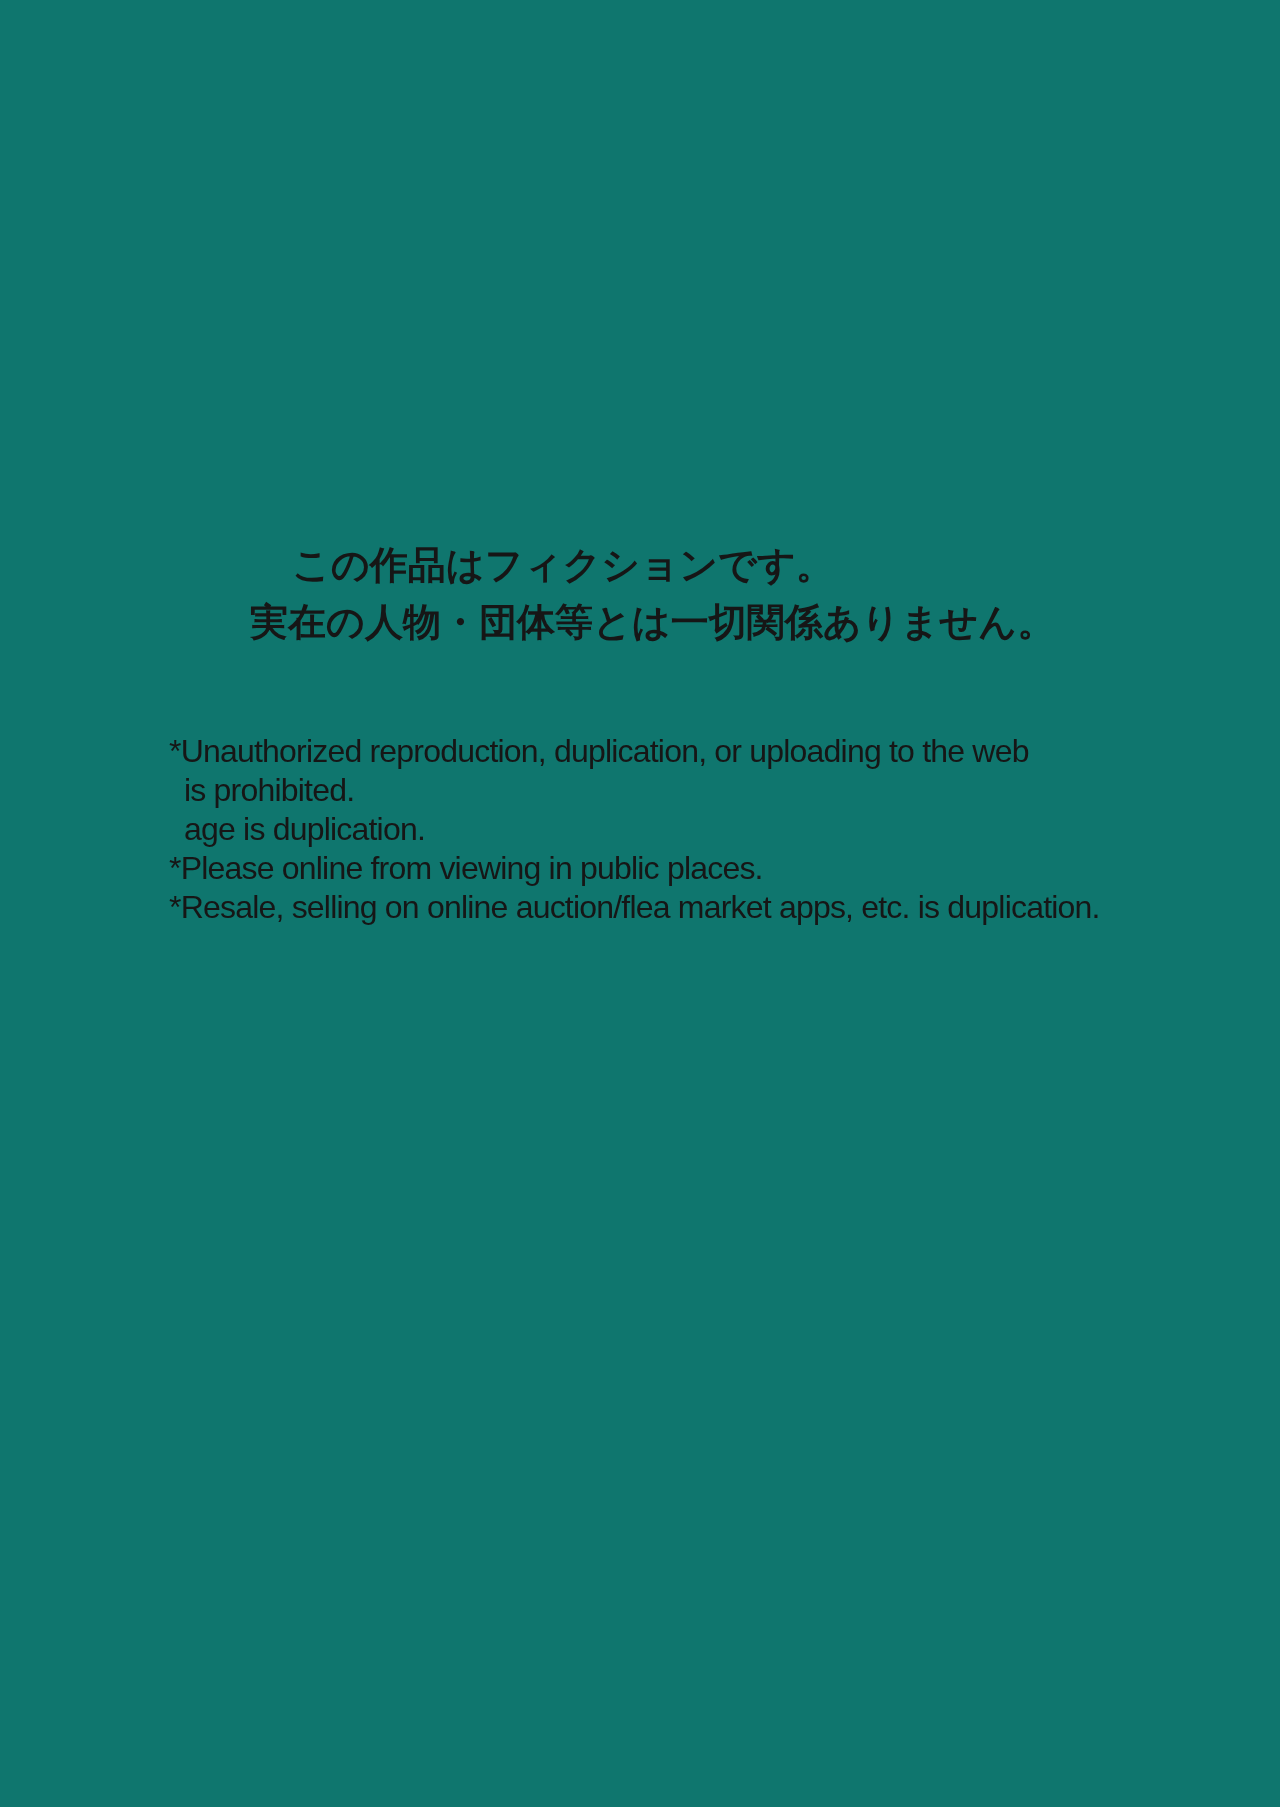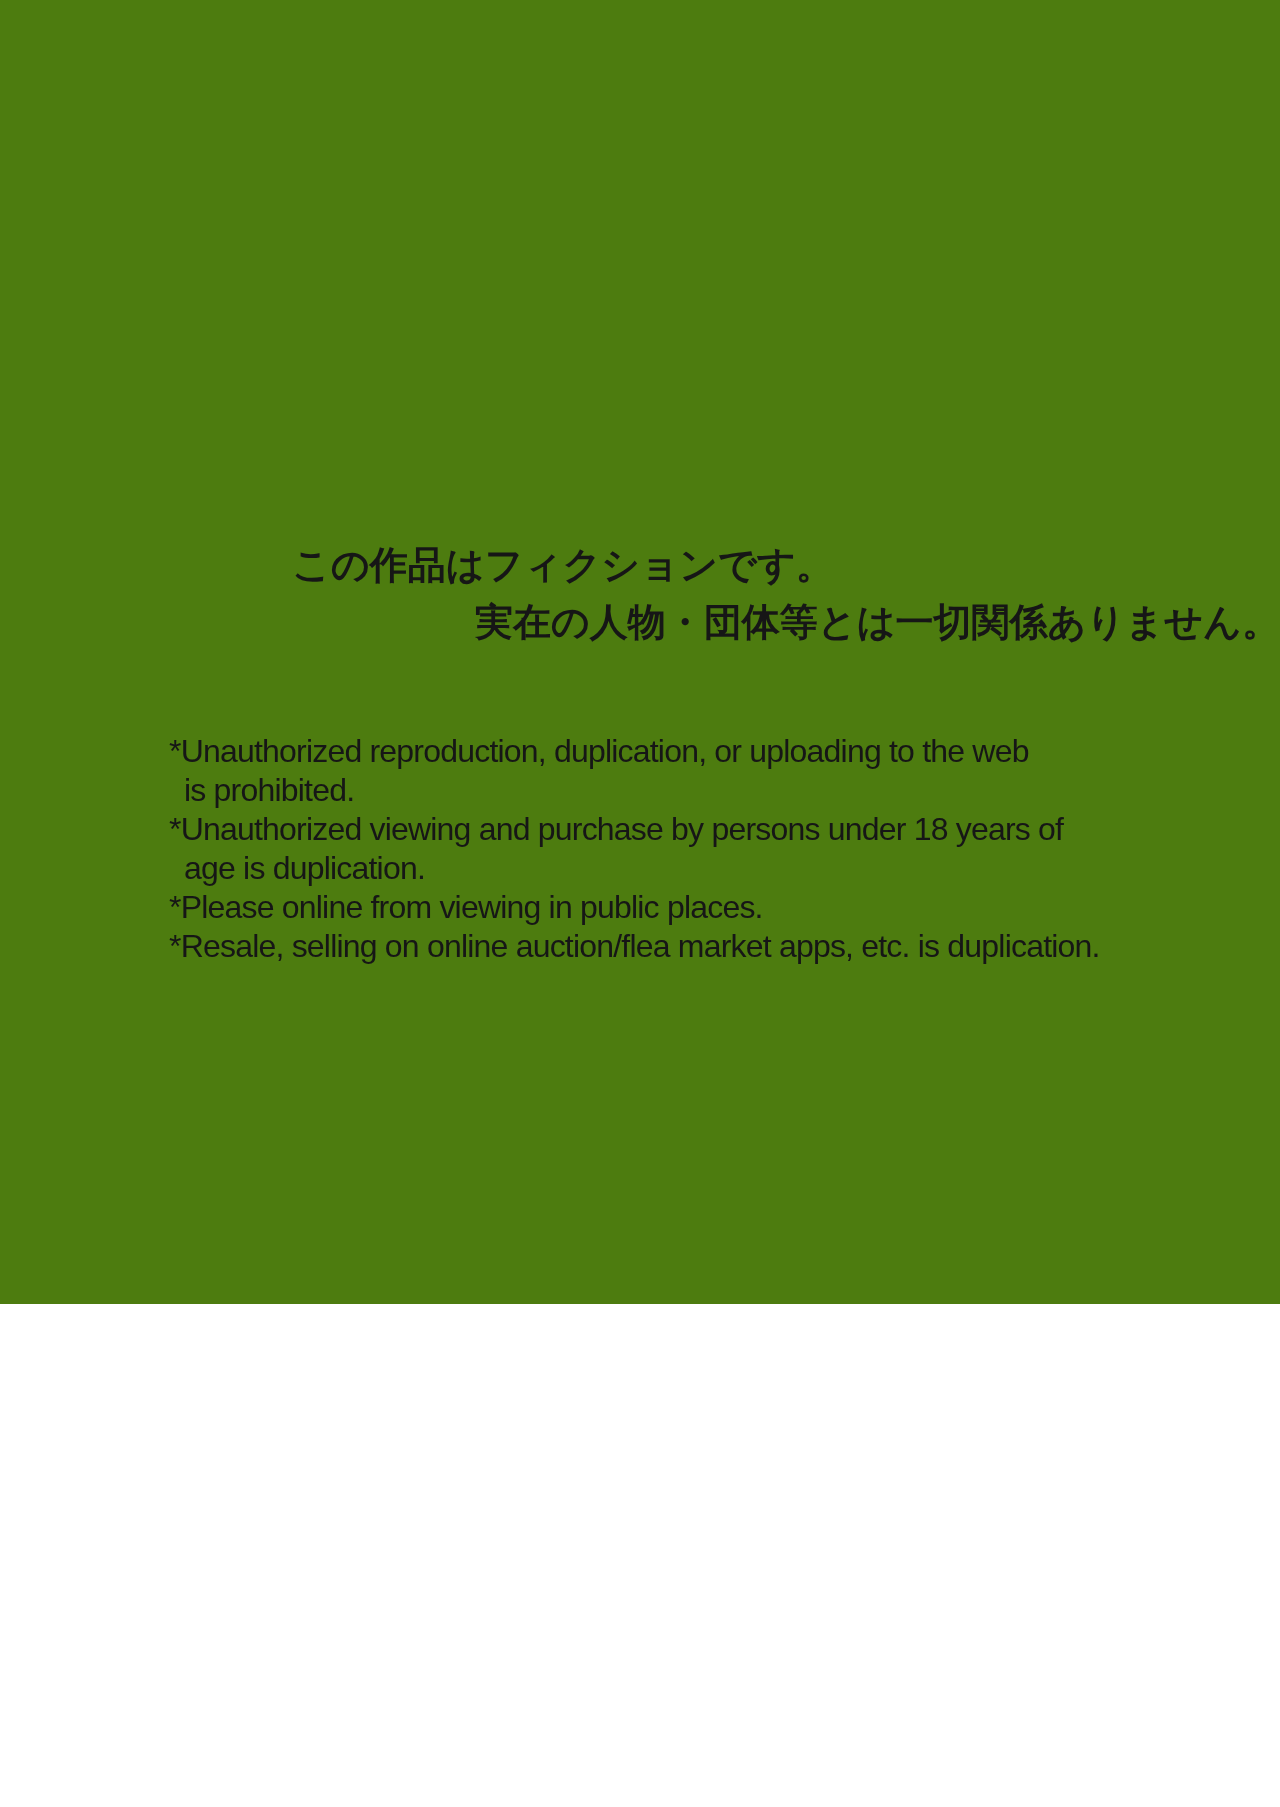--- a/index.html
+++ b/index.html
@@ -3,43 +3,43 @@
 <meta charset="utf-8">
 <style>
   html, body {
     margin: 0;
     padding: 0;
     background: #ffffff;
   }
   .page {
     position: relative;
     width: 1280px;
-    height: 1304px;
-    background: #4d7c0f;
+    height: 1807px;
+    background: #0f766e;
     overflow: hidden;
     font-family: "Liberation Sans", "DejaVu Sans", sans-serif;
   }
 
   
   .jp-notice {
     position: absolute;
     top: 537px;
     left: 0;
     width: 1280px;
     color: #161616;
     font-family: "Liberation Serif", "DejaVu Serif", serif;
     font-weight: 600;
   }
   .jp-line {
     font-size: 38px;
     line-height: 57px;
     white-space: nowrap;
   }
   .jp-line-1 { margin-left: 292px; }
-  .jp-line-2 { margin-left: 250px; text-align: right; }
+  .jp-line-2 { margin-left: 250px; }
 
   
   .en-notice {
     position: absolute;
     top: 732px;
     left: 121px;
     width: 1100px;
     color: #161616;
     font-family: "Liberation Sans", "DejaVu Sans", sans-serif;
     font-weight: 400;
@@ -59,19 +59,18 @@
 <div class="page">
 
   <div class="jp-notice">
     <div class="jp-line jp-line-1">この作品はフィクションです。</div>
     <div class="jp-line jp-line-2">実在の人物・団体等とは一切関係ありません。</div>
   </div>
 
   <div class="en-notice">
     <div class="en-line lead">*Unauthorized reproduction, duplication, or uploading to the web</div>
     <div class="en-line cont">is prohibited.</div>
-    <div class="en-line lead">*Unauthorized viewing and purchase by persons under 18 years of</div>
     <div class="en-line cont">age is duplication.</div>
     <div class="en-line lead">*Please online from viewing in public places.</div>
     <div class="en-line lead">*Resale, selling on online auction/flea market apps, etc. is duplication.</div>
   </div>
 
 </div>
 
 </body></html>

